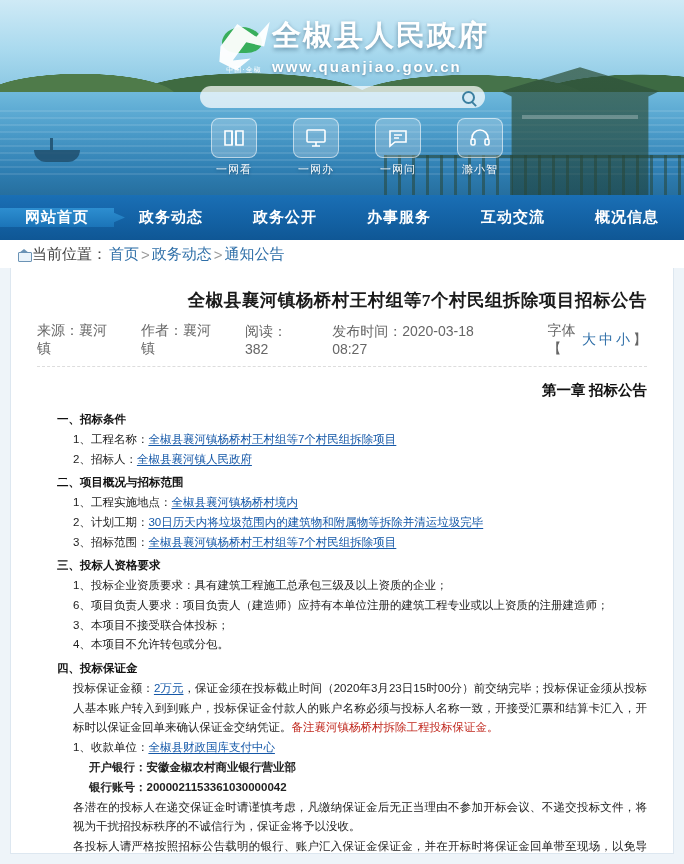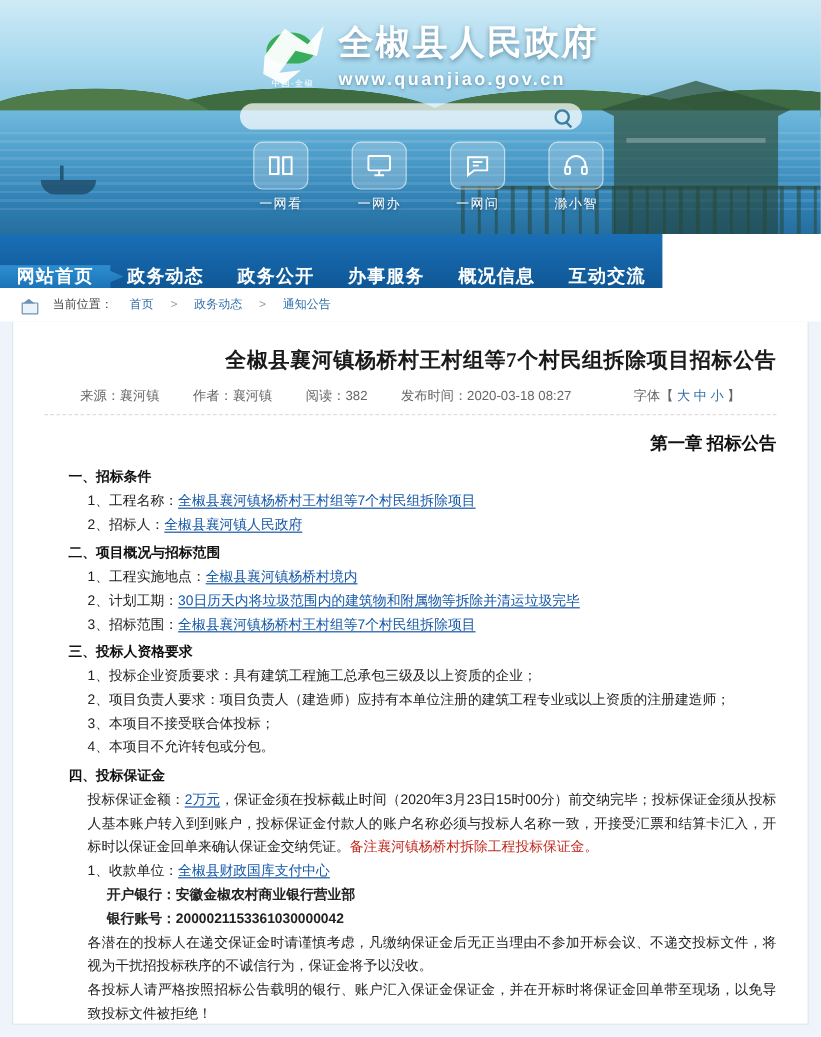--- a/index.html
+++ b/index.html
@@ -57,21 +57,21 @@
     content:""; position:absolute; left:18%; top:40%; width:64%; height:4px;
     background: rgba(255,255,255,.25);
   }
   .railing {
     position:absolute; right:0; bottom:0; width:300px; height:40px;
     background: repeating-linear-gradient(90deg, rgba(40,70,55,.55) 0 3px, rgba(255,255,255,0) 3px 14px);
     border-top: 3px solid rgba(40,70,55,.6);
   }
 
   .logo-wrap {
-    position: absolute; left: 216px; top: 16px; display: flex; align-items: center; gap: 10px;
+    position: absolute; left: 216px; top: 16px; display: flex; align-items: center; 
   }
   .logo-mark {
     width: 56px; height: 54px; position: relative;
   }
   .logo-mark .swoosh {
     position:absolute; inset:0;
     background: #ffffff;
     clip-path: polygon(8% 52%, 38% 10%, 72% 34%, 96% 6%, 86% 52%, 54% 44%, 30% 78%, 62% 74%, 36% 96%, 6% 80%);
     opacity:.95;
   }
@@ -128,23 +128,23 @@
     color:#fff;
   }
   .quick-icon svg { width: 24px; height: 24px; }
   .quick-label {
     font-size: 11px; color:#fff; letter-spacing:1px;
     text-shadow: 0 1px 3px rgba(0,40,70,.5);
   }
 
   
   .nav {
-    height: 45px; width: 552px;
+    height: 45px; width: 684px;
     background: linear-gradient(180deg,#1a6fb5 0%, #1463a6 50%, #0f5795 100%);
-    display: flex; align-items: flex-end;
+    display: flex; align-items: center;
   }
   .nav-item {
     flex: 1; display:flex; align-items:center; justify-content:center;
     color:#fff; font-size:15px; font-weight:bold; letter-spacing:1px;
     position: relative;
     font-family: "Liberation Sans", "DejaVu Sans", sans-serif;
   }
   .nav-item + .nav-item:before {
     content:""; position:absolute; left:0; top:10px; bottom:10px; width:1px;
     background: rgba(255,255,255,.22);
@@ -154,22 +154,22 @@
   }
   .nav-item.active:after {
     content:""; position:absolute; right:-11px; top:0; bottom:0; width:22px;
     background: linear-gradient(180deg,#2d8ed0 0%, #1b74b8 100%);
     clip-path: polygon(0 0, 100% 50%, 0 100%);
     z-index: 2;
   }
 
   
   .crumb {
-    height: 28px; display:flex; align-items:center; gap:14px;
-    padding: 0 18px; font-size: 10px; color:#444;
+    height: 28px; display:flex; align-items:center; gap:2px;
+    padding: 0 18px; font-size: 15px; color:#444;
     background:#fff;
   }
   .crumb .home-ico { width:12px; height:11px; position:relative; flex:none; }
   .crumb .home-ico:before{
     content:""; position:absolute; left:0; top:3px; width:12px; height:8px;
     border:1px solid #6b93b5; border-radius:1px; background:#eaf3fa;
   }
   .crumb .home-ico:after{
     content:""; position:absolute; left:1px; top:0; width:0; height:0;
     border-left:5px solid transparent; border-right:5px solid transparent;
@@ -192,21 +192,21 @@
     overflow: hidden;
   }
   .doc-title {
     text-align:right; font-size: 17.5px; font-weight: bold; color:#1a1a1a;
     font-family: "Liberation Serif", "DejaVu Serif", serif;
     padding: 6px 0 10px;
     letter-spacing: .5px;
   }
   .meta {
     display:flex; align-items:center; justify-content:center; gap:28px;
-    font-size: 11px; color:#666; padding-bottom: 8px;
+    font-size: 14px; color:#666; padding-bottom: 8px;
     border-bottom: 1px dashed #ddd;
   }
   .meta .fontsize { display:flex; align-items:center; gap:3px;margin-left:24px; }
   .meta .fontsize a { color:#2f6fa8; text-decoration:none; }
 
   .chapter {
     text-align:right; font-size: 14.5px; font-weight:bold; color:#111;
     margin: 14px 0 10px;
     font-family: "Liberation Serif", "DejaVu Serif", serif;
   }
@@ -289,22 +289,22 @@
       <div class="quick-label">滁小智</div>
     </div>
   </div>
 </div>
 
 <div class="nav">
   <div class="nav-item active">网站首页</div>
   <div class="nav-item">政务动态</div>
   <div class="nav-item">政务公开</div>
   <div class="nav-item">办事服务</div>
+  <div class="nav-item">互动交流</div>
   <div class="nav-item">概况信息</div>
-  <div class="nav-item">互动交流</div>
 </div>
 
 <div class="crumb">
   <span class="home-ico"></span>
   <span>当前位置：</span>
   <a href="#">首页</a>
   <span class="sep">&gt;</span>
   <a href="#">政务动态</a>
   <span class="sep">&gt;</span>
   <a href="#">通知公告</a>
@@ -350,21 +350,21 @@
       </div>
       <div class="lvl2">
         <span>3、招标范围：</span><span class="u blue">全椒县襄河镇杨桥村王村组等7个村民组拆除项目</span>
       </div>
 
       <div class="sec-h lvl1">三、投标人资格要求</div>
       <div class="lvl2">
         <span>1、投标企业资质要求：</span><span>具有建筑工程施工总承包三级及以上资质的企业；</span>
       </div>
       <div class="lvl2">
-        <span>2、项目负责人要求：</span><span>项目负责人（建造师）应持有本单位注册的建筑工程专业或以上资质的注册建造师；</span>
+        <span>6、项目负责人要求：</span><span>项目负责人（建造师）应持有本单位注册的建筑工程专业或以上资质的注册建造师；</span>
       </div>
       <div class="lvl2">
         <span>3、本项目不接受联合体投标；</span>
       </div>
       <div class="lvl2">
         <span>4、本项目不允许转包或分包。</span>
       </div>
 
       <div class="sec-h lvl1">四、投标保证金</div>
       <div class="lvl2 just">

